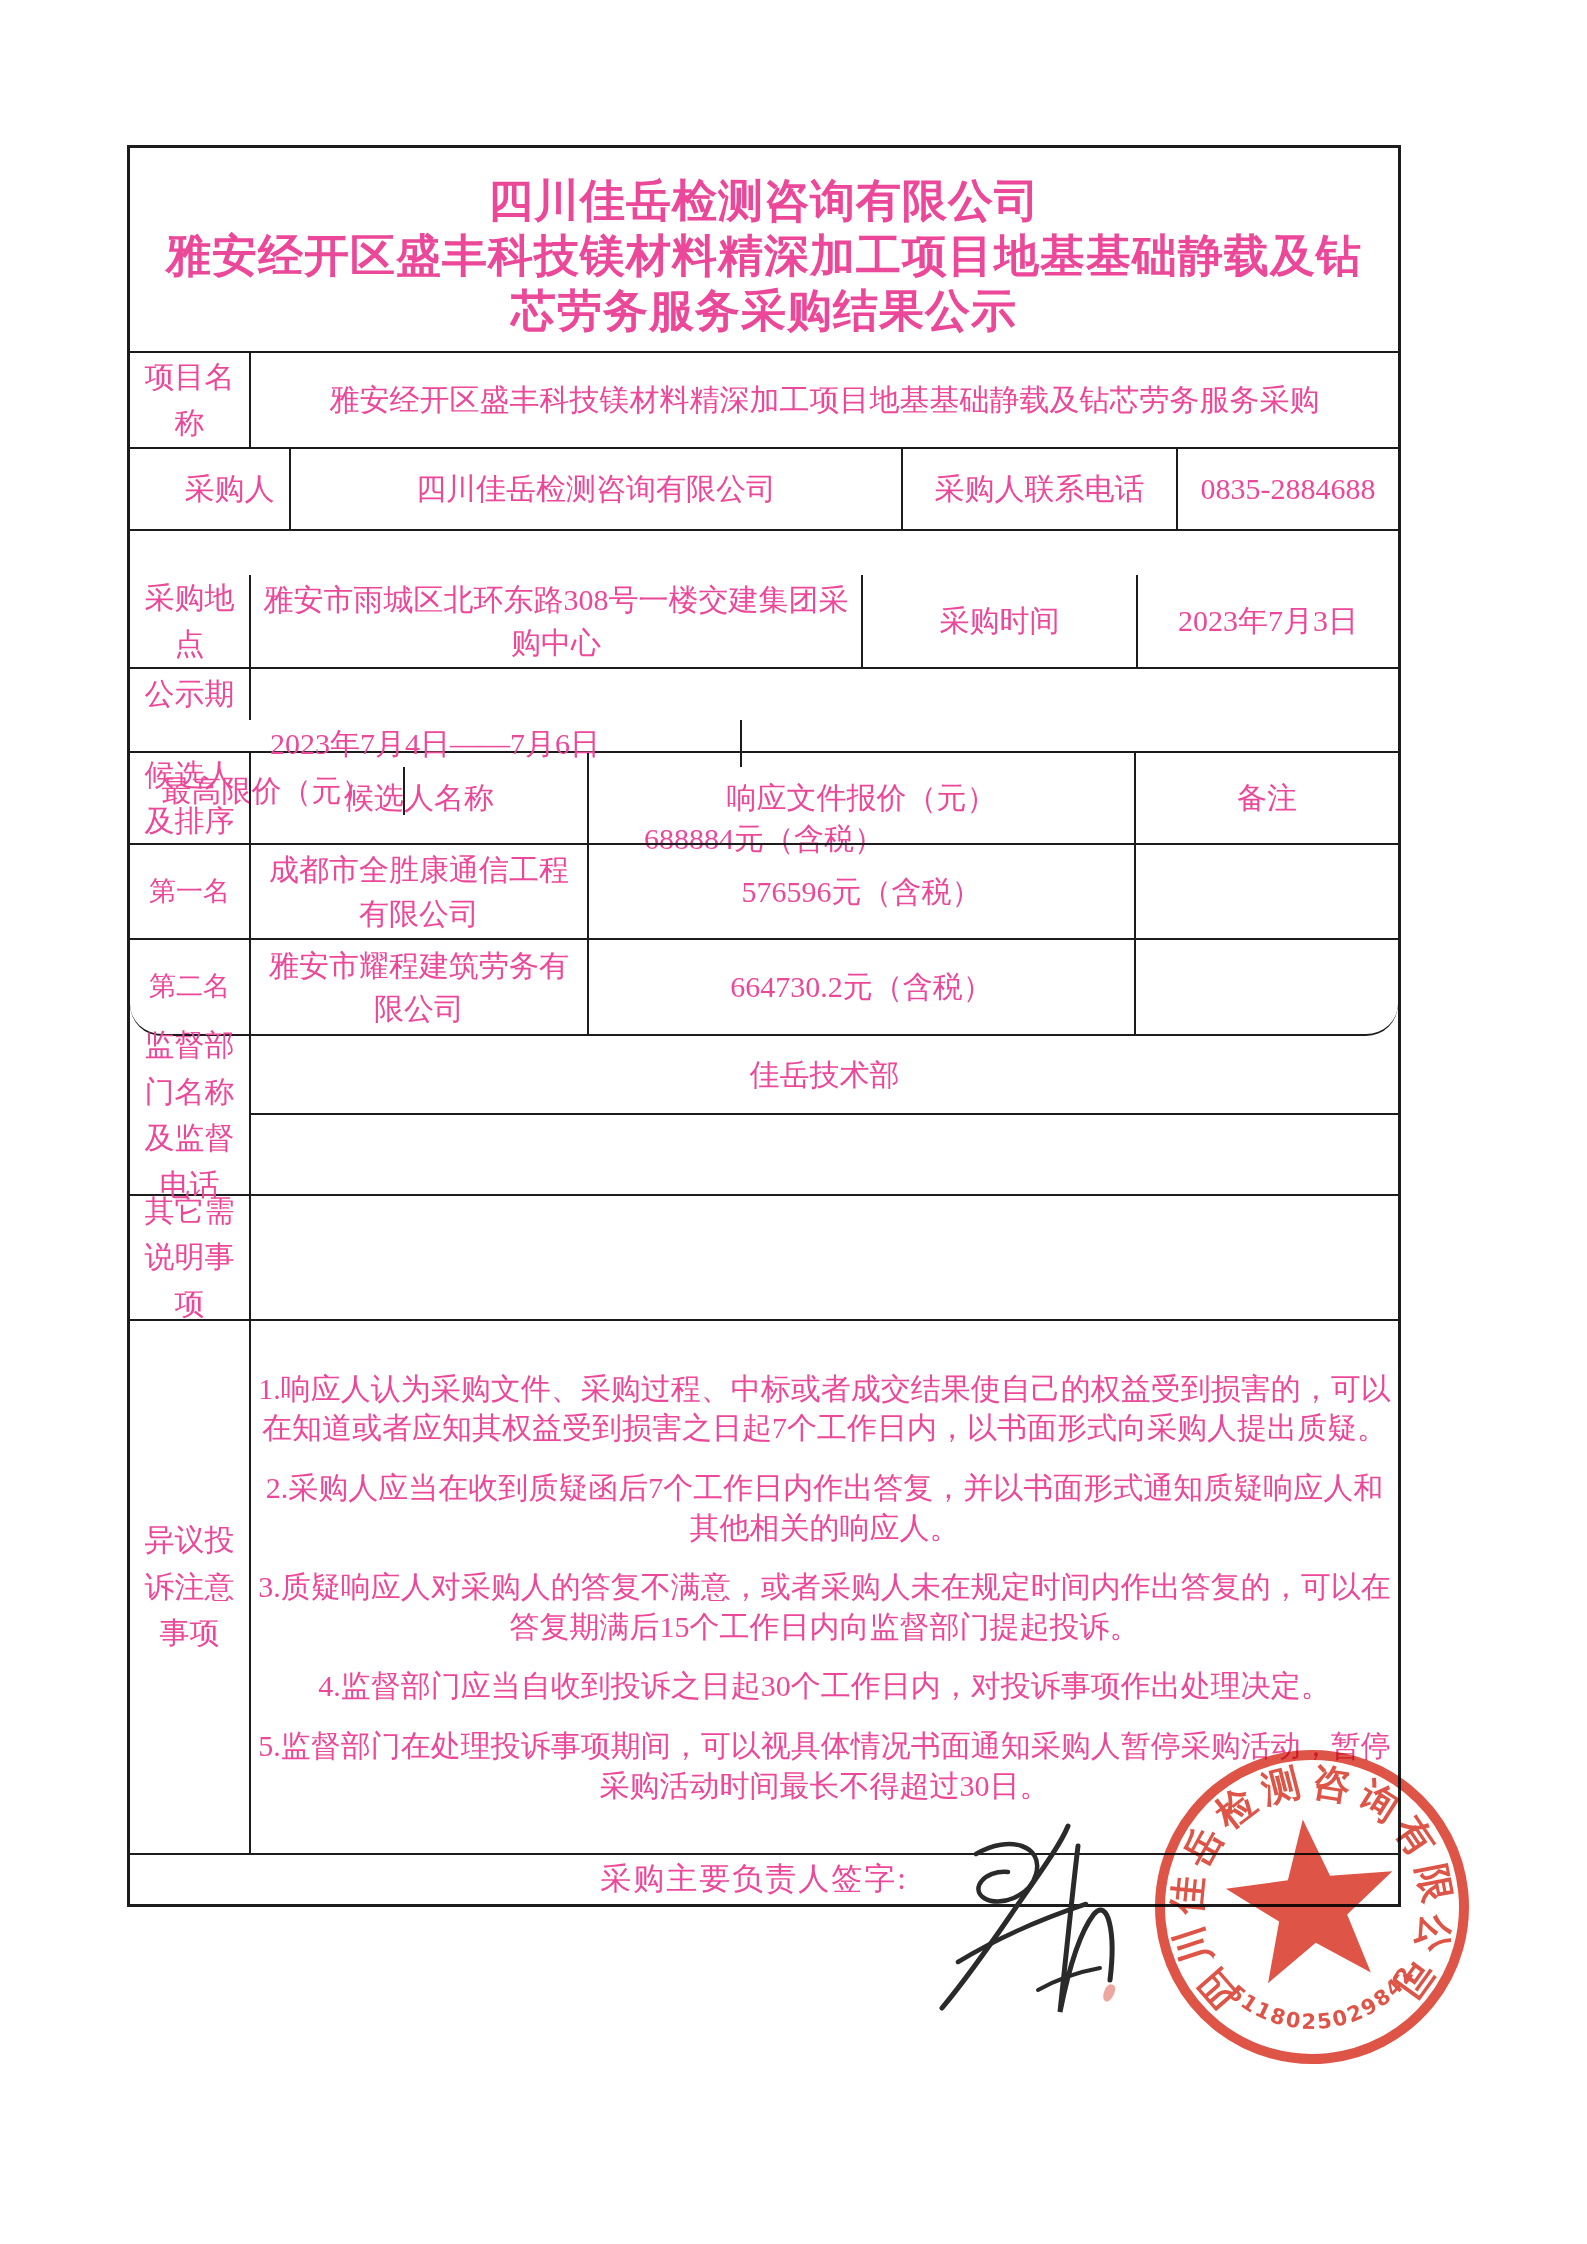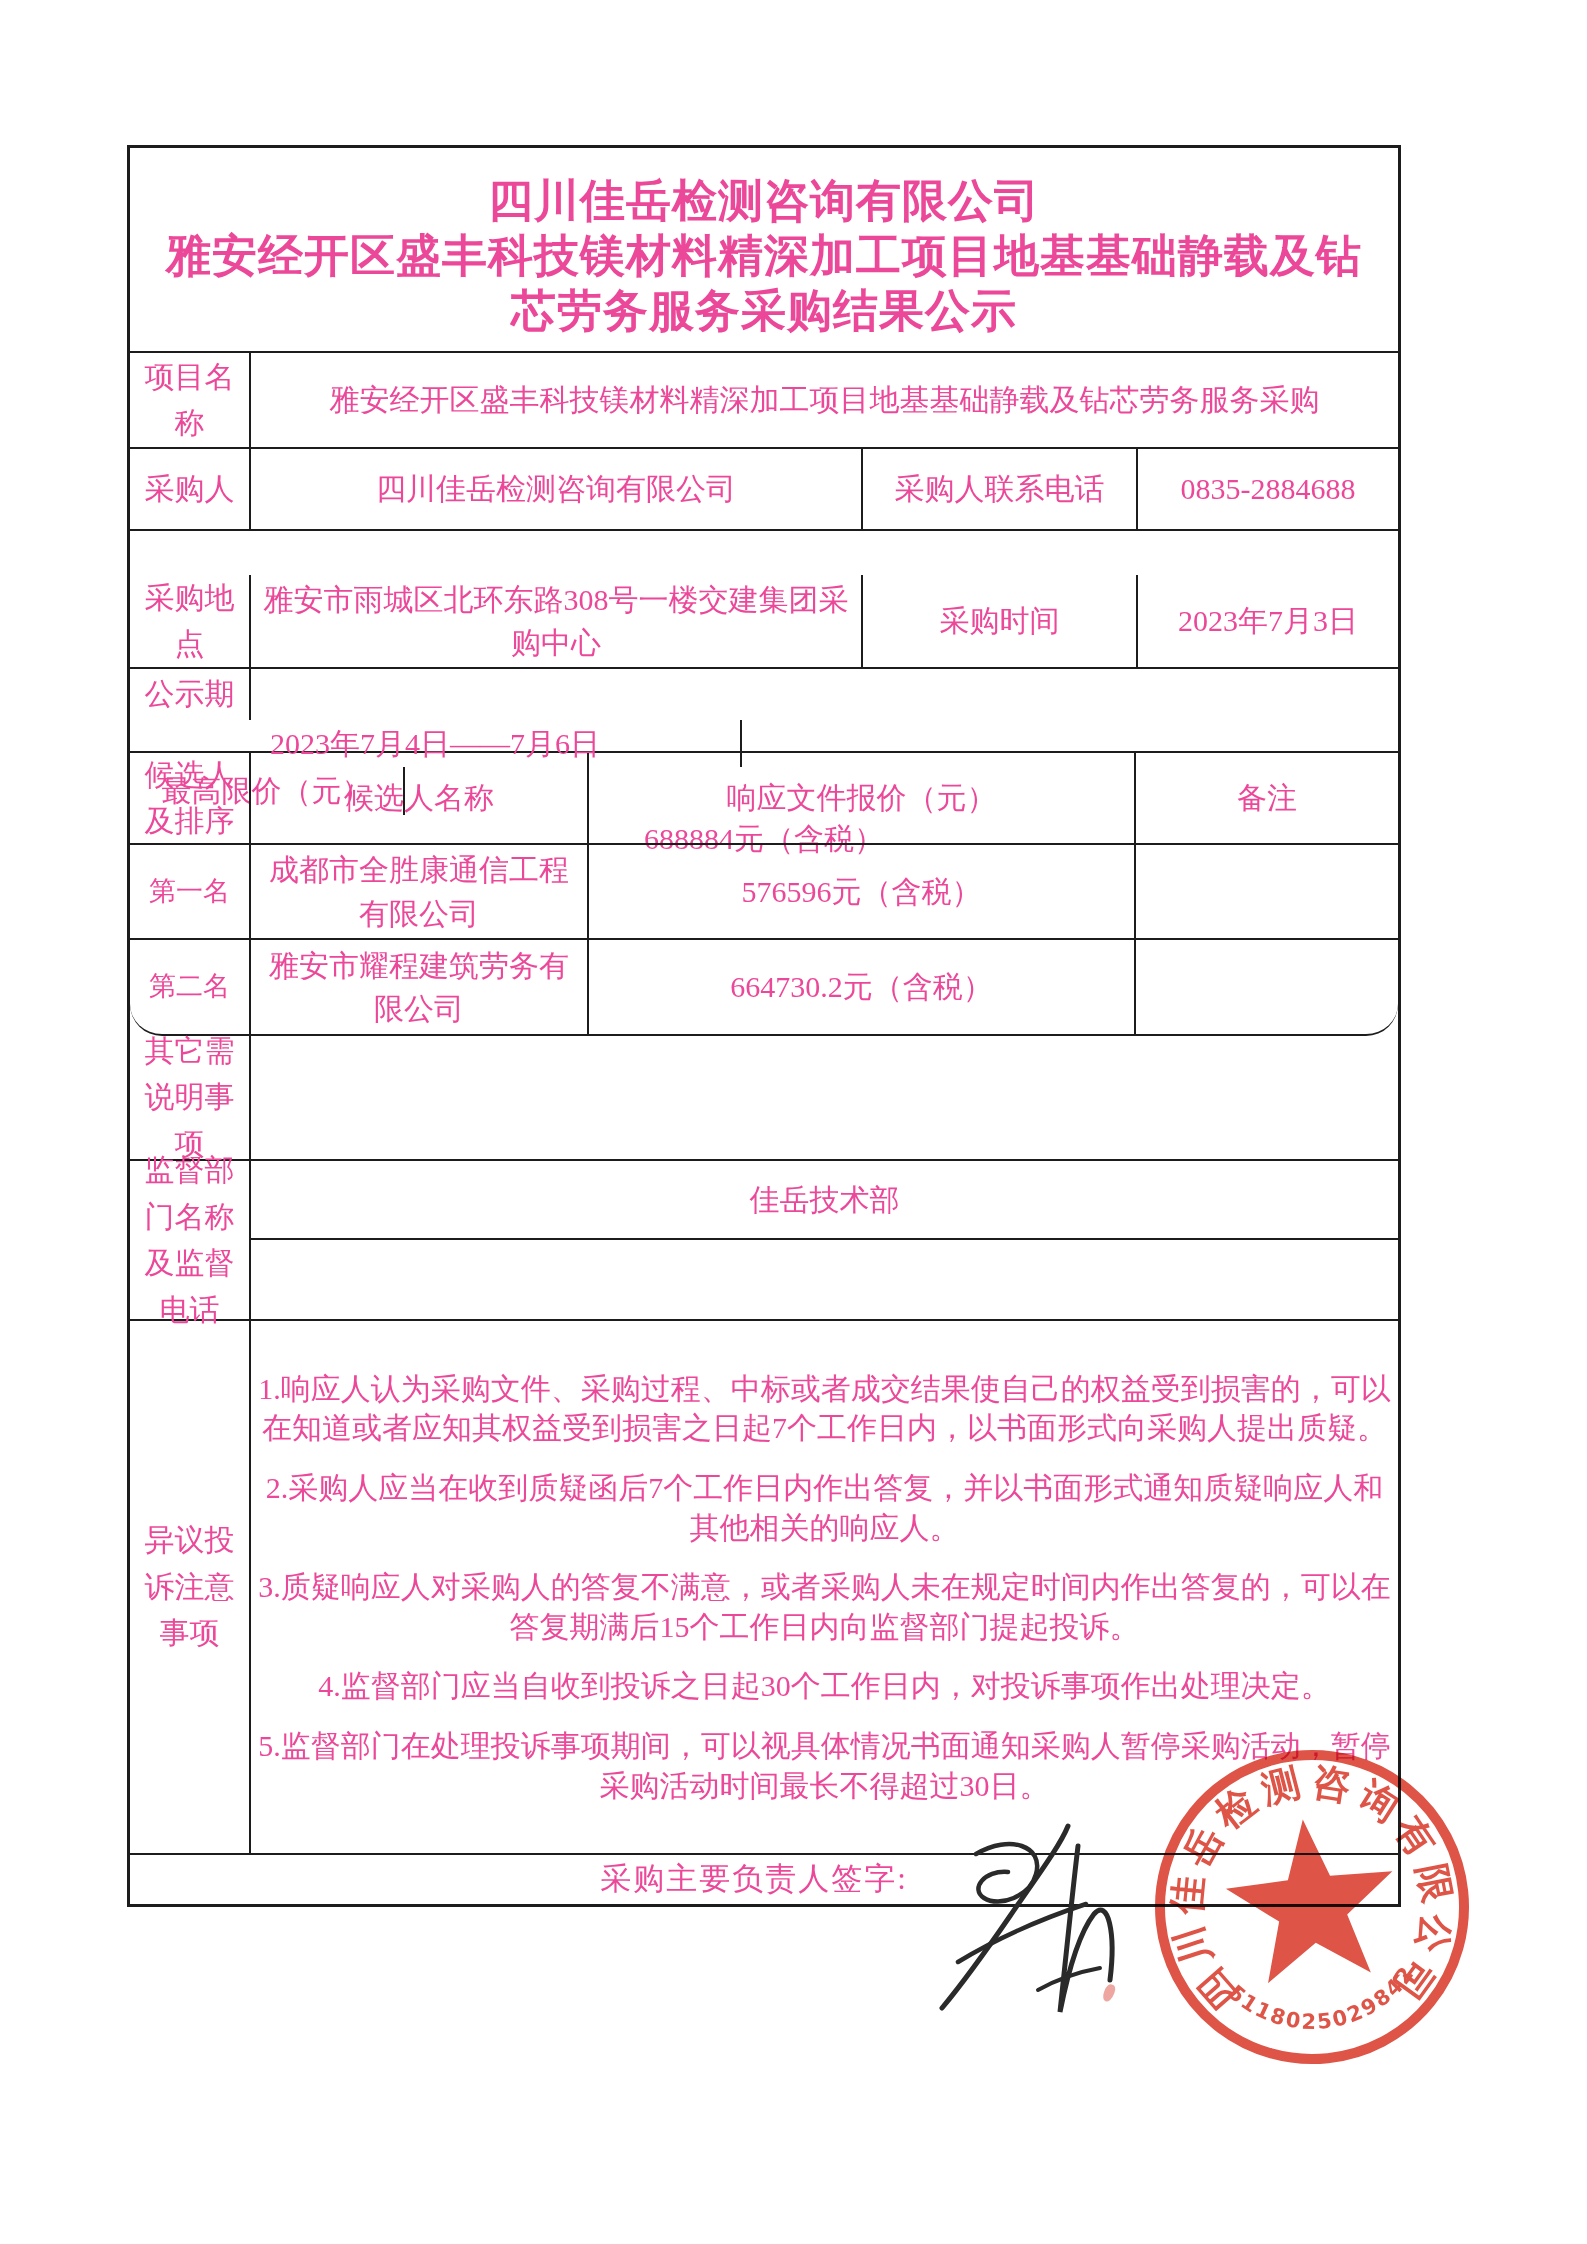--- a/index.html
+++ b/index.html
@@ -78,21 +78,21 @@
 
     <div class="row" style="height:96px;">
       <div class="cell label-cell">
           <span class="lbl">项目名称</span>
         </div>
       <div class="cell last">
           <span>雅安经开区盛丰科技镁材料精深加工项目地基基础静载及钻芯劳务服务采购</span>
         </div>
     </div>
 
-    <div class="row" style="height:82px;">
+    <div class="row" style="height:82px;padding-left:40px;">
       <div class="cell label-cell">
           <span class="lbl">采购人</span>
         </div>
       <div class="cell w-val">
           <span>四川佳岳检测咨询有限公司</span>
         </div>
       <div class="cell w-lab2">
           <span>采购人联系电话</span>
         </div>
       <div class="cell last">
@@ -162,47 +162,47 @@
 
     <div class="row" style="height:96px;border-radius:32px;">
       <div class="cell label-cell rank">
           <span class="lbl">第二名</span>
         </div>
       <div class="cell w-candname">
           <span>雅安市耀程建筑劳务有限公司</span>
         </div>
       <div class="cell w-candprice">
           <span>664730.2元（含税）</span>
-        </div>
-      <div class="cell last">
-          <span></span>
-        </div>
-    </div>
-
-    <div class="row" style="height:125px;">
-      <div class="cell label-cell">
-          <span class="lbl">其它需说明事项</span>
         </div>
       <div class="cell last">
           <span></span>
         </div>
     </div>
 
     <div class="row" style="height:160px;">
       <div class="cell label-cell">
           <span class="lbl">监督部门名称及监督电话</span>
         </div>
       <div class="cell last sub-split">
         <div class="sub-top">
             <span>佳岳技术部</span>
           </div>
         <div class="sub-bottom">
             <span></span>
           </div>
       </div>
+    </div>
+
+    <div class="row" style="height:125px;">
+      <div class="cell label-cell">
+          <span class="lbl">其它需说明事项</span>
+        </div>
+      <div class="cell last">
+          <span></span>
+        </div>
     </div>
 
     <div class="row" style="height:534px;">
       <div class="cell label-cell">
           <span class="lbl">异议投诉注意事项</span>
         </div>
       <div class="cell last complaint-cell">
         <p>1.响应人认为采购文件、采购过程、中标或者成交结果使自己的权益受到损害的，可以在知道或者应知其权益受到损害之日起7个工作日内，以书面形式向采购人提出质疑。</p>
         <p>2.采购人应当在收到质疑函后7个工作日内作出答复，并以书面形式通知质疑响应人和其他相关的响应人。</p>
         <p>3.质疑响应人对采购人的答复不满意，或者采购人未在规定时间内作出答复的，可以在答复期满后15个工作日内向监督部门提起投诉。</p>

